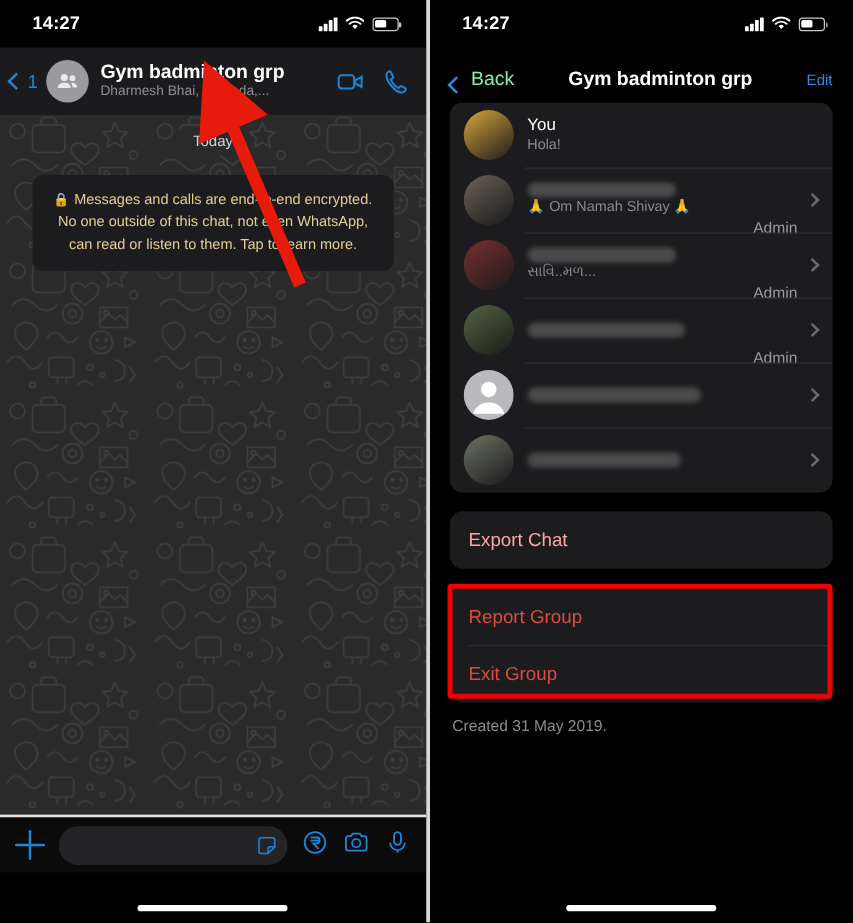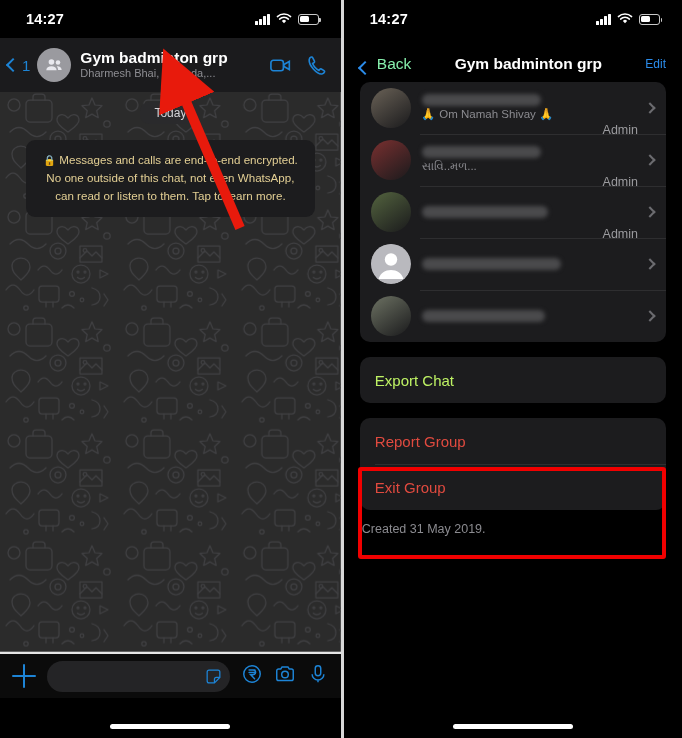--- a/index.html
+++ b/index.html
@@ -92,21 +92,21 @@
   .rtxt { flex:1; min-width:0; margin-left:11px; display:flex; flex-direction:column; justify-content:center; gap:2px; }
   .rname { color:#fff; font-size:13.5px; line-height:1.2; }
   .rsub { color:#8b8b90; font-size:11.5px; line-height:1.2; }
   .blob { height:12px; border-radius:7px; background:#4a4a4c; filter:blur(2.2px); }
   .admin { color:#9b9b9f; font-size:12.5px; margin-right:8px;margin-top:44px; }
   .chev-r { width:8px; height:8px; border-top:2px solid #6c6c70; border-right:2px solid #6c6c70;
     transform:rotate(45deg); flex:none; }
 
   .action-card { margin-top:15px; }
   .act { height:46px; display:flex; align-items:center; padding:0 15px;
-    color:#bef264; font-size:15px; position:relative; cursor:pointer; }
+    color:#fca5a5; font-size:15px; position:relative; cursor:pointer; }
   .act + .act::before { content:""; position:absolute; top:0; left:15px; right:0; height:1px; background:#2e2e30; }
   .act.danger { color:#e04a3f; }
 
   .footer-note { margin:10px 18px 0; color:#8b8b90; font-size:12.5px; line-height:1.45; }
 
   .redbox { position:absolute; border:4px solid #f10000; border-radius:3px; pointer-events:none; z-index:9; }
 
   .arrow { position:absolute; left:0; top:0; z-index:9; pointer-events:none; }
 </style>
 </head>
@@ -280,20 +280,27 @@
         <div class="ih-back">Back</div>
       </div>
       <div class="ih-title">Gym badminton grp</div>
       <div class="ih-edit">Edit</div>
     </div>
 
     <div class="info-scroll">
 
       <div class="card" id="members">
           <div class="row">
+            <div class="av" style="background: linear-gradient(145deg, rgb(216, 166, 58), rgb(26, 26, 28));"></div>
+            <div class="rtxt">
+              <div class="rname">You</div>
+              <div class="rsub">Hola!</div>
+            </div>
+          </div>
+          <div class="row">
             <div class="av" style="background: linear-gradient(145deg, rgb(106, 98, 87), rgb(26, 26, 28));"></div>
             <div class="rtxt">
               <div class="blob" style="width: 66%;"></div>
               <div class="rsub">🙏 Om Namah Shivay 🙏</div>
             </div>
             <div class="admin">Admin</div>
             <div class="chev-r"></div>
           </div>
           <div class="row">
             <div class="av" style="background: linear-gradient(145deg, rgb(122, 48, 48), rgb(26, 26, 28));"></div>

